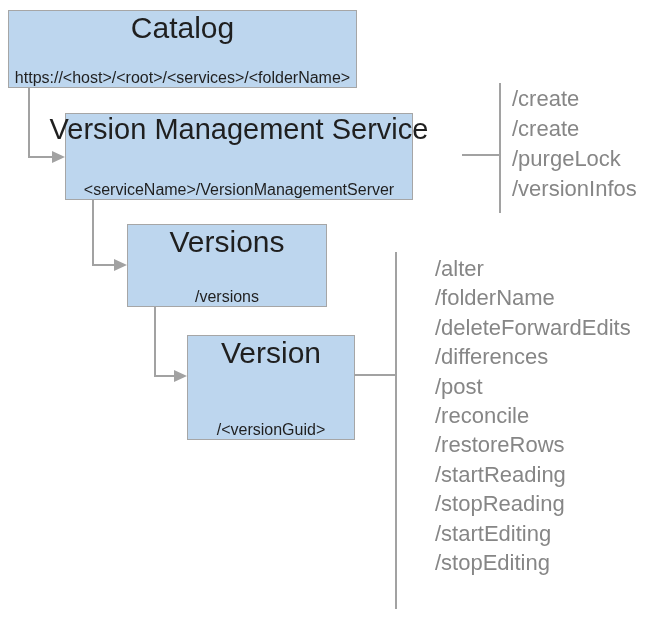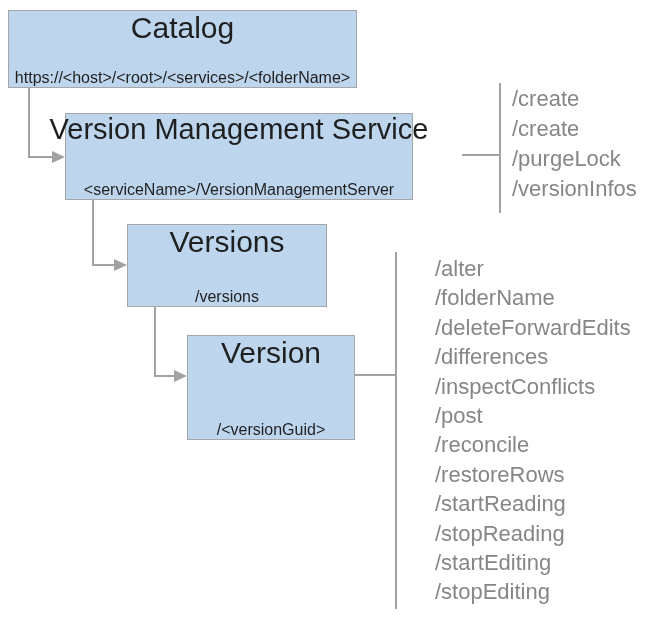--- a/index.html
+++ b/index.html
@@ -125,21 +125,20 @@
   <div class="ops tight" style="left:407px; top:254px;">
 
       <div class="op">/alter</div>
 
       <div class="op">/folderName</div>
 
       <div class="op">/deleteForwardEdits</div>
 
       <div class="op">/differences</div>
 
-      <div class="op">/inspectConflicts</div>
 
       <div class="op">/post</div>
 
       <div class="op">/reconcile</div>
 
       <div class="op">/restoreRows</div>
 
       <div class="op">/startReading</div>
 
       <div class="op">/stopReading</div>

